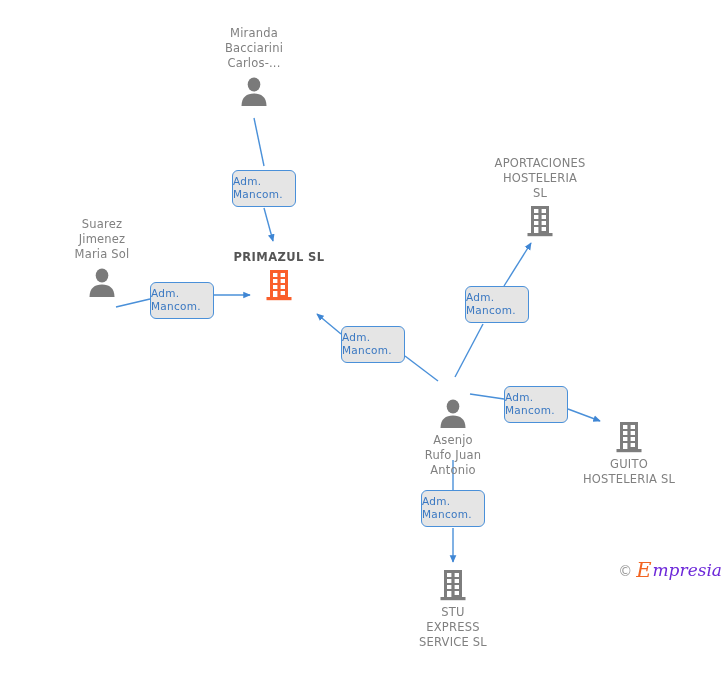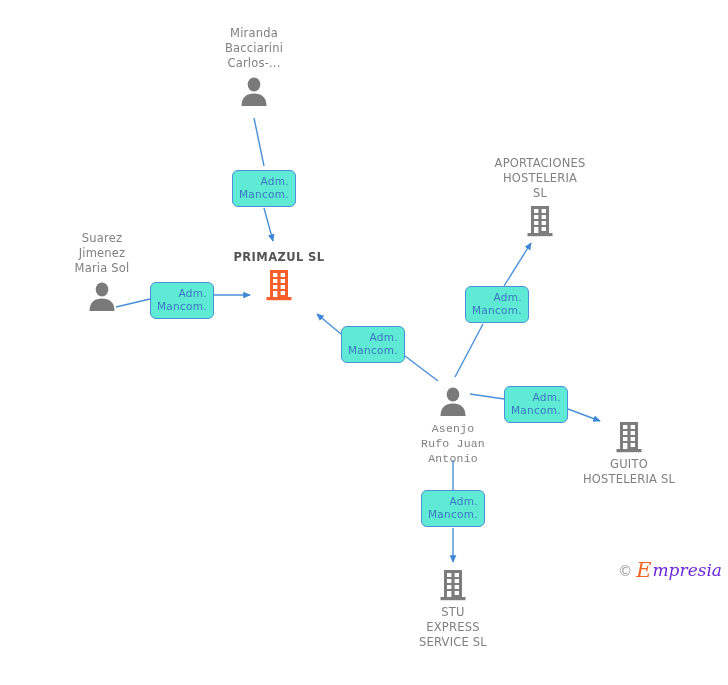--- a/index.html
+++ b/index.html
@@ -57,25 +57,25 @@
     display: block;
   }
   .node.label-below .node-label { margin-top: 3px; }
   .node.label-above .node-label { margin-bottom: 3px; }
 
   .edge-label {
     position: absolute;
     box-sizing: border-box;
     border: 1.3px solid #4a90d9;
     border-radius: 6px;
-    background: #5eead4;
+    background: #e5e5e5;
     color: #3a78c2;
     font-size: 10.5px;
     line-height: 13px;
-    text-align: right;
+    text-align: left;
     padding: 4px 6px 5px 0;
     white-space: pre-line;
     letter-spacing: 0.3px;
   }
   #watermark {
     position: absolute;
     right: 6px;
     bottom: 6px;
     display: flex;
     align-items: center;
@@ -161,21 +161,21 @@
         <rect x="11" y="11" width="4.4" height="4" fill="#ffffff"></rect>
         <rect x="18.6" y="11" width="4.4" height="4" fill="#ffffff"></rect>
         <rect x="11" y="17" width="4.4" height="4" fill="#ffffff"></rect>
         <rect x="18.6" y="17" width="4.4" height="4" fill="#ffffff"></rect>
         <rect x="11" y="23" width="4.4" height="6" fill="#ffffff"></rect>
         <rect x="18.6" y="23" width="4.4" height="4" fill="#ffffff"></rect>
       </svg>
     </span>
   </div>
 
-  <div class="node label-above" style="left:102px; top:231px;">
+  <div class="node label-above" style="left:102px; top:217px;">
     <div class="node-label">Suarez
 Jimenez
 Maria Sol</div>
     <span class="icon-wrap">
       <svg viewBox="0 0 34 34" width="34" height="34" xmlns="http://www.w3.org/2000/svg">
         <ellipse cx="17" cy="10.5" rx="6.3" ry="7" fill="#7a7a7a"></ellipse>
         <path d="M4.5 32 C4.5 23 9.8 19.5 17 19.5 C24.2 19.5 29.5 23 29.5 32 Z" fill="#7a7a7a"></path>
       </svg>
     </span>
   </div>
@@ -193,21 +193,21 @@
         <rect x="11" y="11" width="4.4" height="4" fill="#ffffff"></rect>
         <rect x="18.6" y="11" width="4.4" height="4" fill="#ffffff"></rect>
         <rect x="11" y="17" width="4.4" height="4" fill="#ffffff"></rect>
         <rect x="18.6" y="17" width="4.4" height="4" fill="#ffffff"></rect>
         <rect x="11" y="23" width="4.4" height="6" fill="#ffffff"></rect>
         <rect x="18.6" y="23" width="4.4" height="4" fill="#ffffff"></rect>
       </svg>
     </span>
   </div>
 
-  <div class="node label-below" style="left:453px; top:384px;font-family:Liberation Mono, monospace;">
+  <div class="node label-below" style="left:453px; top:396px;">
     <span class="icon-wrap">
       <svg viewBox="0 0 34 34" width="34" height="34" xmlns="http://www.w3.org/2000/svg">
         <ellipse cx="17" cy="10.5" rx="6.3" ry="7" fill="#7a7a7a"></ellipse>
         <path d="M4.5 32 C4.5 23 9.8 19.5 17 19.5 C24.2 19.5 29.5 23 29.5 32 Z" fill="#7a7a7a"></path>
       </svg>
     </span>
     <div class="node-label">Asenjo
 Rufo Juan
 Antonio</div>
   </div>

